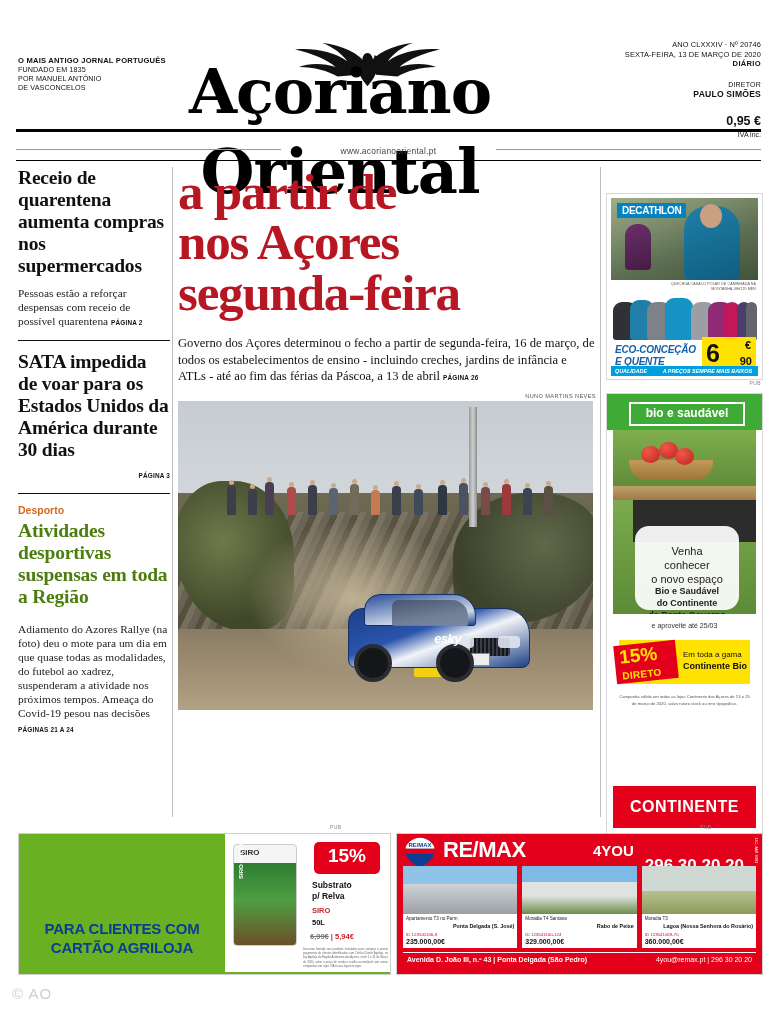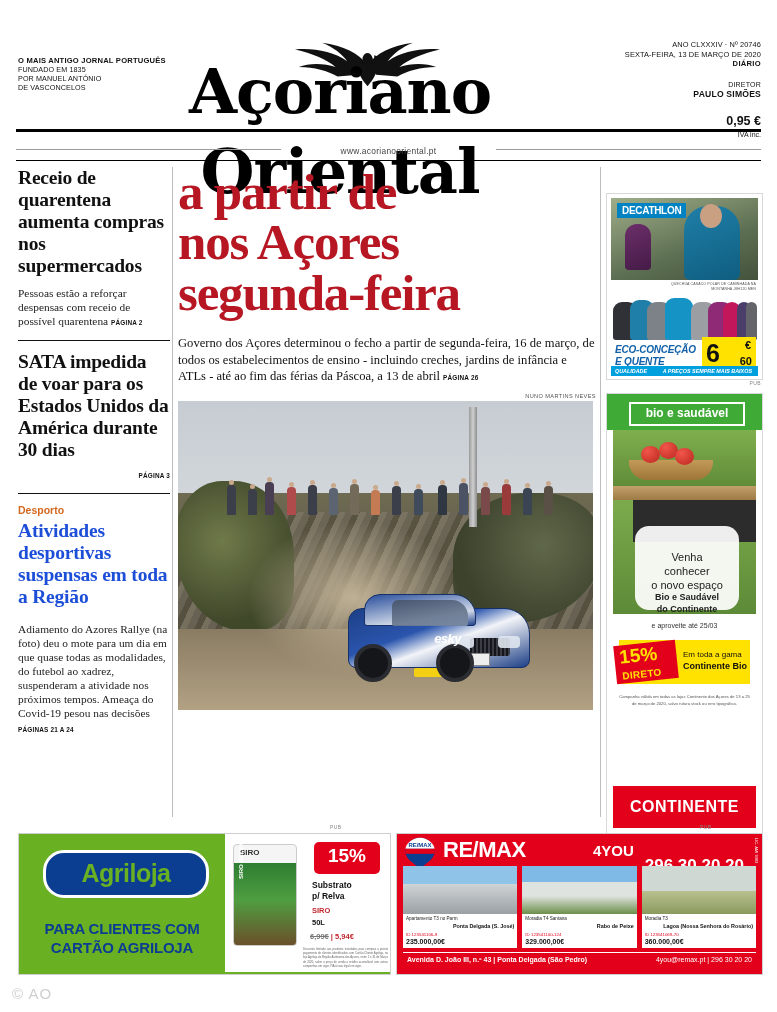--- a/index.html
+++ b/index.html
@@ -33,21 +33,21 @@
 
   
   .col-left{position:absolute;left:18px;top:167px;width:152px;}
   .vline{position:absolute;width:1px;background:#bdbdbd;}
 
   .hl-black{font-family:"Liberation Serif",serif;font-weight:bold;font-size:19.5px;line-height:1.13;color:#111;letter-spacing:-.2px;}
   .deck{font-family:"Liberation Serif",serif;font-size:11.4px;line-height:1.24;color:#222;margin-top:9px;}
   .pagref{font-family:"Liberation Sans",sans-serif;font-size:6.4px;font-weight:bold;letter-spacing:.2px;color:#111;white-space:nowrap;}
   .hrule{height:1px;background:#111;margin:11px 0 10px 0;}
   .kicker{font-family:"Liberation Sans",sans-serif;font-weight:bold;font-size:10.5px;color:#d4681f;margin-bottom:4px;}
-  .hl-teal{font-family:"Liberation Serif",serif;font-weight:bold;font-size:19.5px;line-height:1.14;color:#1d4ed8;letter-spacing:-.2px;}
+  .hl-teal{font-family:"Liberation Serif",serif;font-weight:bold;font-size:19.5px;line-height:1.14;color:#4d7c0f;letter-spacing:-.2px;}
 
   
   .col-main{position:absolute;left:178px;top:167px;width:418px;}
   .main-hl{font-family:"Liberation Serif",serif;font-weight:bold;color:#b71722;
     font-size:51px;line-height:.99;letter-spacing:-1.2px;}
   .main-deck{font-family:"Liberation Serif",serif;font-size:12.6px;line-height:1.3;color:#111;margin-top:17px;}
   .credit{font-family:"Liberation Sans",sans-serif;font-size:5.6px;letter-spacing:.4px;color:#555;text-align:right;margin-top:8px;}
 
   
   .photo{position:relative;width:415px;height:309px;overflow:hidden;background:#b9b2a4;margin-top:2px;}
@@ -103,21 +103,21 @@
   .bio-box{position:absolute;left:22px;top:8px;width:112px;height:20px;border:2px solid #fff;}
   .bio-box span{position:absolute;left:0;top:2px;width:112px;text-align:center;font-family:"Liberation Sans",sans-serif;font-weight:bold;font-size:12px;color:#fff;}
   .bio-photo{position:absolute;left:6px;top:36px;width:143px;height:184px;overflow:hidden;background:linear-gradient(#8fbe5a,#5d8a37);}
   .veg-top{position:absolute;left:0;top:0;width:100%;height:58px;background:linear-gradient(#7fae4e,#5f8b38);}
   .tomato{position:absolute;width:19px;height:17px;border-radius:50%;background:radial-gradient(circle at 35% 30%,#f2564a,#b9261f);}
   .basket{position:absolute;left:16px;top:30px;width:84px;height:20px;border-radius:0 0 18px 18px;background:linear-gradient(#c39a58,#9d7536);}
   .shelf{position:absolute;left:0;top:56px;width:100%;height:14px;background:linear-gradient(#c2a06a,#9e7b46);}
   .dark-shelf{position:absolute;left:20px;top:70px;width:100%;height:42px;background:#2c2c2c;}
   .bubble{position:absolute;left:22px;top:96px;width:104px;height:84px;background:rgba(255,255,255,.92);border-radius:14px;}
   .bubble p{margin:0;text-align:center;font-family:"Liberation Sans",sans-serif;color:#222;}
-  .b1{padding-top:24px;font-size:11px;line-height:1.28;}
+  .b1{padding-top:18px;font-size:11px;line-height:1.28;}
   .b2{font-size:9px;font-weight:bold;line-height:1.3;margin-top:2px;}
   .cont-aprov{position:absolute;left:0;top:228px;width:155px;text-align:center;font-family:"Liberation Sans",sans-serif;font-size:7px;color:#333;}
   .yellow-box{position:absolute;left:12px;top:246px;width:131px;height:44px;background:#ffe200;}
   .disc-badge{position:absolute;left:-4px;top:3px;width:62px;height:38px;background:#e3001b;transform:rotate(-6deg);}
   .disc-badge .d1{position:absolute;left:5px;top:1px;font-family:"Liberation Sans",sans-serif;font-weight:bold;font-size:19px;color:#ffe200;}
   .disc-badge .d2{position:absolute;left:6px;bottom:2px;font-family:"Liberation Sans",sans-serif;font-weight:bold;font-size:10px;color:#ffe200;letter-spacing:.3px;}
   .yellow-box .t1{position:absolute;left:64px;top:10px;font-family:"Liberation Sans",sans-serif;font-size:8px;color:#111;}
   .yellow-box .t2{position:absolute;left:64px;top:21px;font-family:"Liberation Sans",sans-serif;font-weight:bold;font-size:9px;color:#111;}
   .legal{position:absolute;left:10px;top:300px;width:135px;text-align:center;font-family:"Liberation Sans",sans-serif;font-size:4.2px;color:#555;line-height:1.6;}
   .cont-logo{position:absolute;left:6px;bottom:6px;width:143px;height:42px;background:#e3001b;}
@@ -347,21 +347,21 @@
         <span class="jk" style="left:124px;width:14px;background:#4a3f6b;"></span>
         <span class="jk" style="left:133px;width:11px;background:#63656b;"></span>
       </div>
       <div class="dec-slogan">
         <div>ECO-CONCEÇÃO</div>
         <div>E QUENTE</div>
       </div>
       <div class="dec-price">
         <span class="big">6</span>
         <span class="cur">€</span>
-        <span class="cent">60</span>
+        <span class="cent">90</span>
       </div>
       <div class="dec-bar">
         <span class="q">QUALIDADE</span>
         <span class="p">A PREÇOS SEMPRE MAIS BAIXOS</span>
       </div>
     </div>
     <div class="pub">PUB</div>
 
     <div class="ad-cont">
       <div class="bio-hdr">
@@ -401,23 +401,20 @@
         </div>
     </div>
     <div class="pub">PUB</div>
   </div>
 
   <div class="pub" style="position:absolute;left:330px;top:824px;">PUB</div>
   <div class="pub" style="position:absolute;left:700px;top:824px;">PUB</div>
 
   <div class="ad-agri">
     <div class="agri-left">
-      <div class="agri-pill">
-          <span>Agriloja</span>
-        </div>
       <div class="agri-l2">PARA CLIENTES COM</div>
       <div class="agri-l3">CARTÃO AGRILOJA</div>
     </div>
     <div class="agri-right">
       <div class="siro-bag">
         <span class="sb">SIRO</span>
         <span class="sv">SIRO RELVA</span>
       </div>
       <div class="disc15">
           <span>15%</span>

